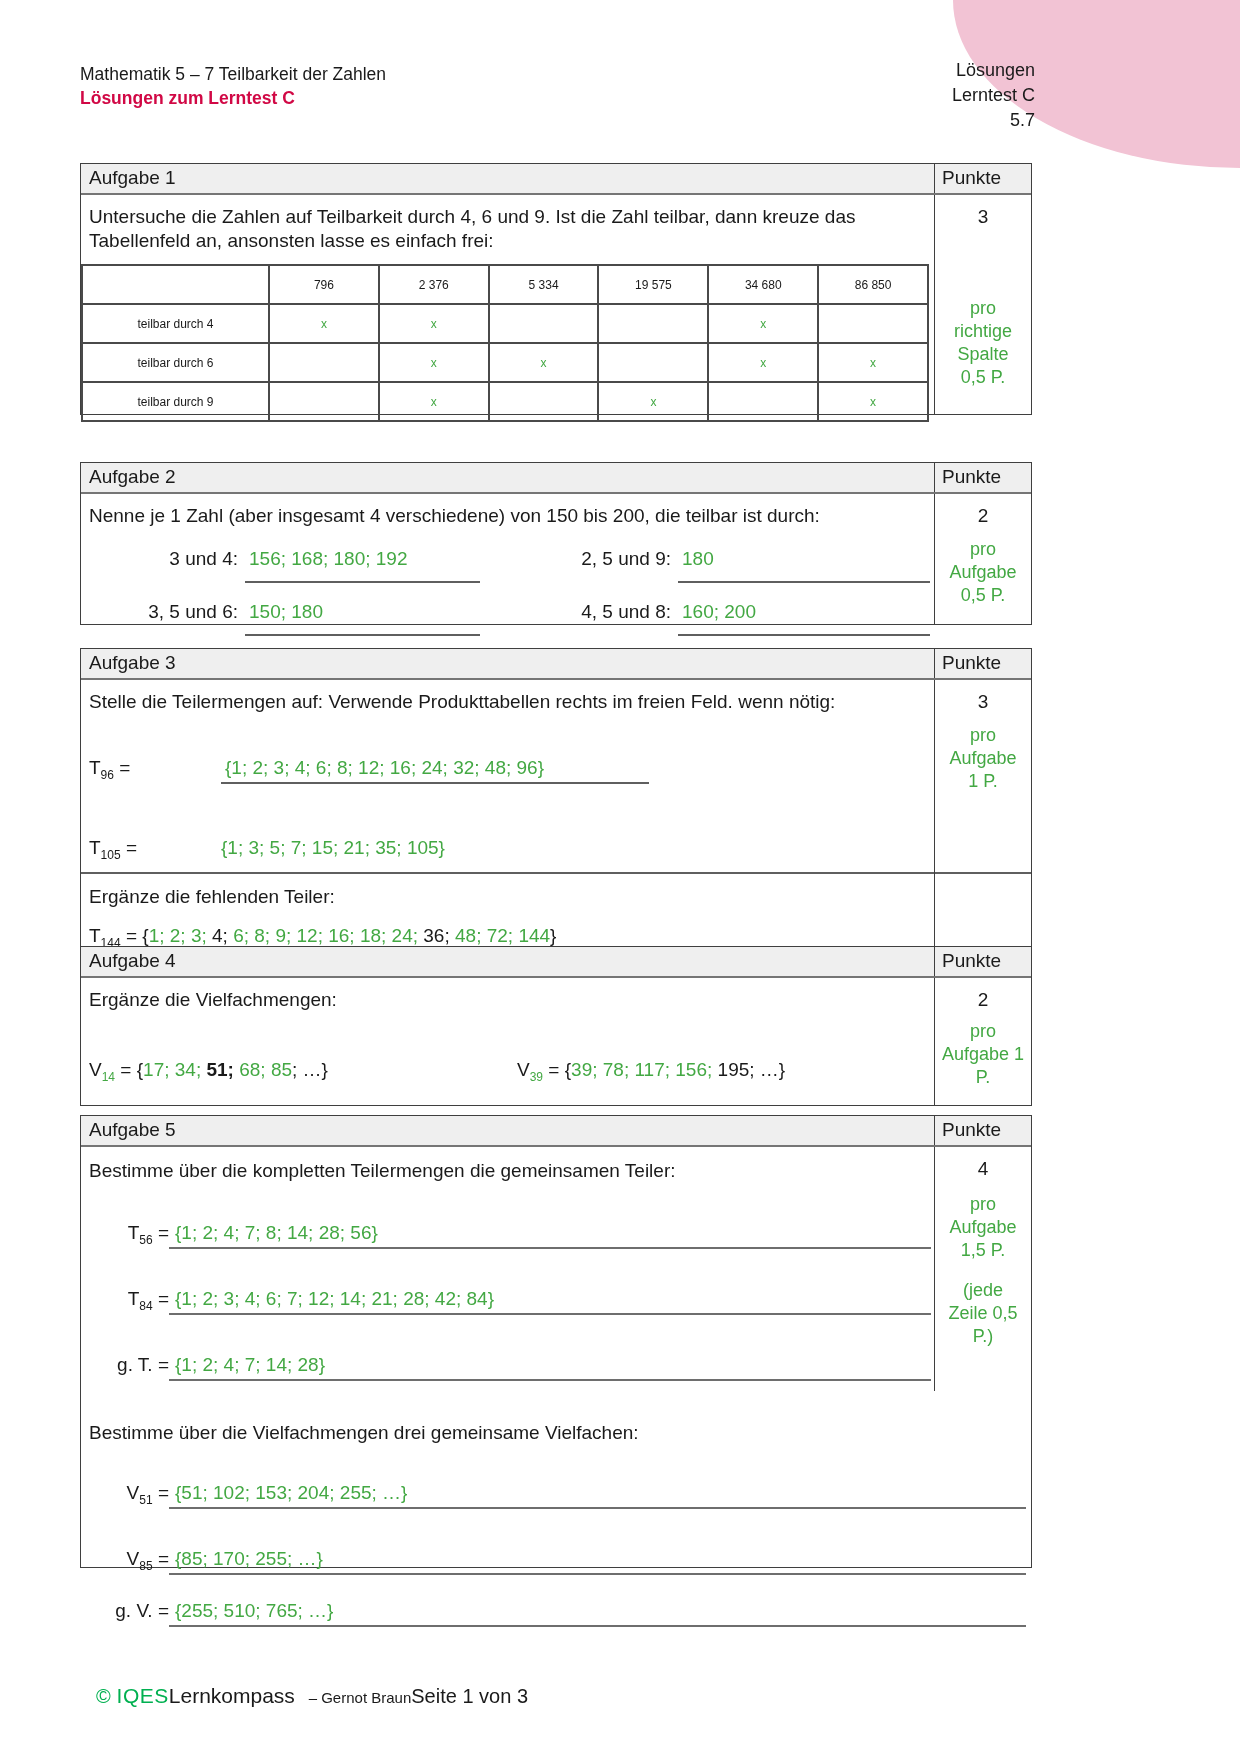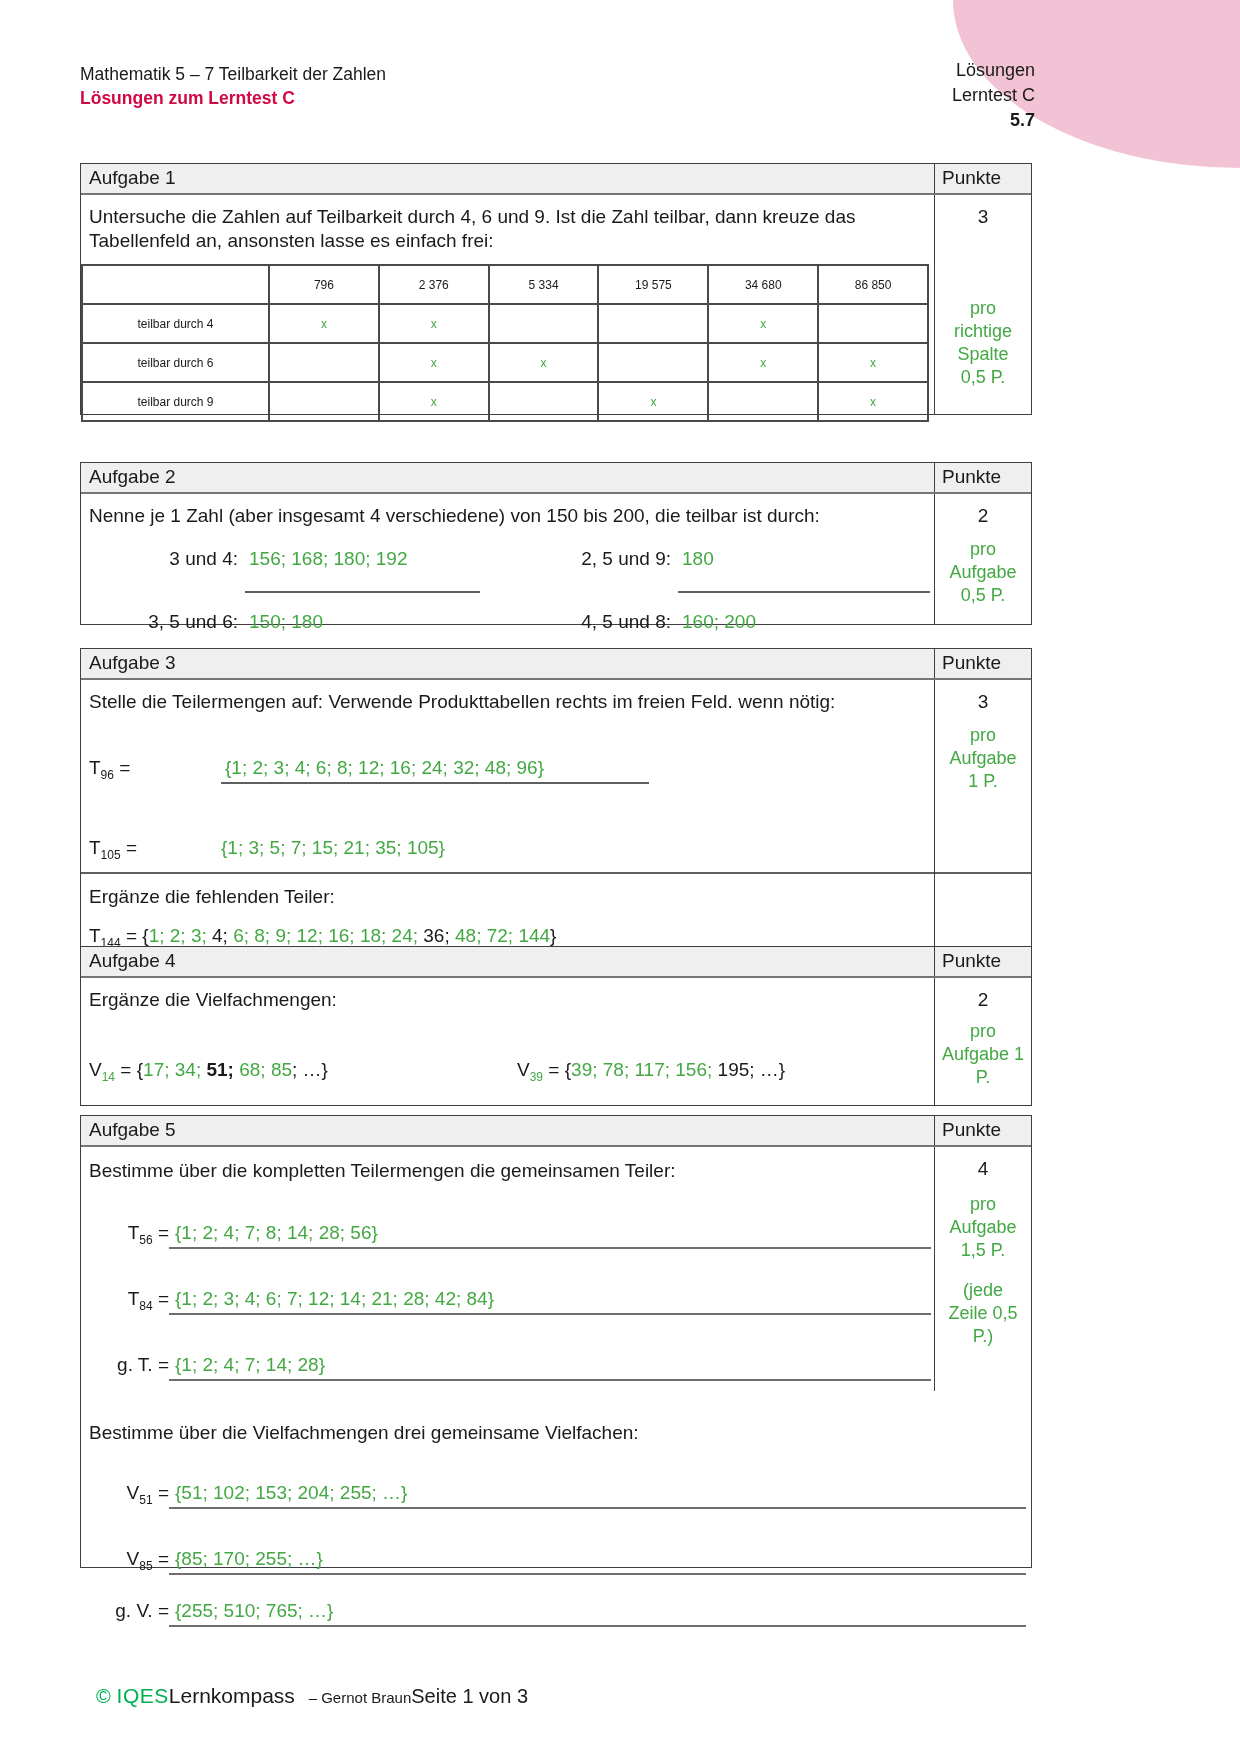--- a/index.html
+++ b/index.html
@@ -9,21 +9,21 @@
   *{box-sizing:border-box;margin:0;padding:0}
   body{background:#ffffff;font-family:"Liberation Sans","DejaVu Sans",sans-serif;color:var(--ink)}
   .page{position:relative;width:1240px;height:1754px;background:#fff;overflow:hidden}
 
   
   .blob{position:absolute;top:0;right:0;width:287px;height:168px;background:var(--pink);
         border-bottom-left-radius:287px 168px}
   .hdr-left{position:absolute;left:80px;top:62px;font-size:17.5px;line-height:24px}
   .hdr-left .sol{color:var(--red);font-weight:bold}
   .corner-text{position:absolute;top:58px;right:205px;text-align:right;font-size:18px;line-height:25px}
-  .corner-text .b{font-weight:bold}
+  .corner-text .b{font-weight:normal}
 
   
   .task{position:absolute;left:80px;width:952px;border:1.8px solid var(--border);background:#fff}
   .t-header{display:flex;height:31px;background:#EFEFEF;border-bottom:2.4px solid #757575;font-size:19px}
   .t-header .tt{flex:1;padding:3px 8px}
   .t-header .tp{width:97px;border-left:1.8px solid var(--border);padding:3px 7px}
   .t-body{position:relative;height:calc(100% - 31px);font-size:19px;line-height:24px}
   .pcol{position:absolute;top:0;right:0;bottom:0;width:97px;border-left:1.8px solid var(--border);text-align:center}
   .pcol.half{bottom:42%}
   .pval{position:absolute;top:10px;left:0;right:0;font-size:19px}
@@ -32,21 +32,21 @@
   .intro{padding:10px 10px 0 8px}
 
   
   .dtable{width:calc(100% - 5px);border-collapse:collapse;table-layout:fixed;margin-top:11px}
   .dtable td{border:2px solid #4a4a4a;height:39px;text-align:center;font-size:12px}
   .dtable td.mark{color:var(--green)}
 
   
   .pair-row{display:flex;margin:0 0 0 42px}
   .pair-row .pl{width:122px;text-align:right;padding-right:7px;white-space:nowrap}
-  .pair-row .pa{border-bottom:2px solid var(--rule);color:var(--green);padding:0 0 20px 4px}
+  .pair-row .pa{border-bottom:2px solid var(--rule);color:var(--green);padding:0 0 10px 4px}
   .pa.w1{width:235px}.pa.w2{width:252px}
   .pl.second{width:118px;margin-left:80px}
 
   
   .green{color:var(--green)}
   sub{font-size:12px;line-height:0}
   .lab-row{display:flex;align-items:baseline}
   .ulans{border-bottom:2.4px solid var(--rule);padding:0 4px 2px 4px;color:var(--green)}
   .fullrule{border-bottom:2px solid var(--rule);width:100%}
 

